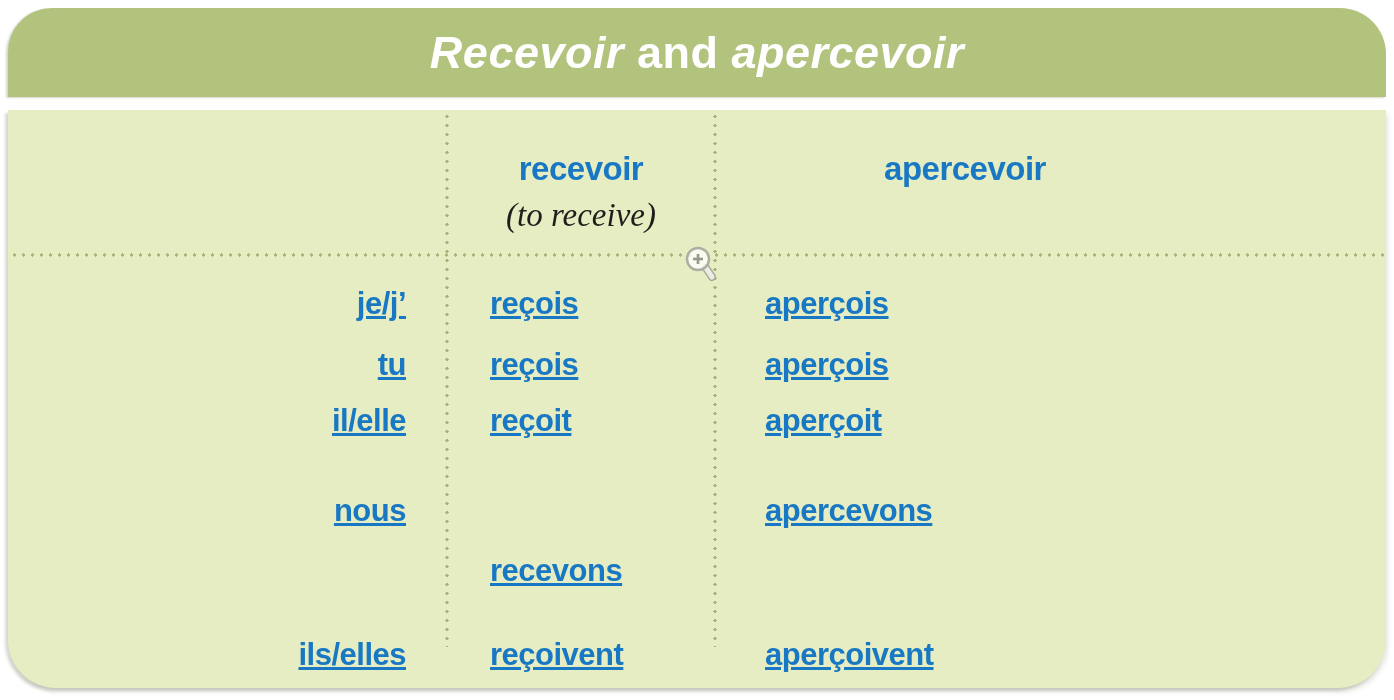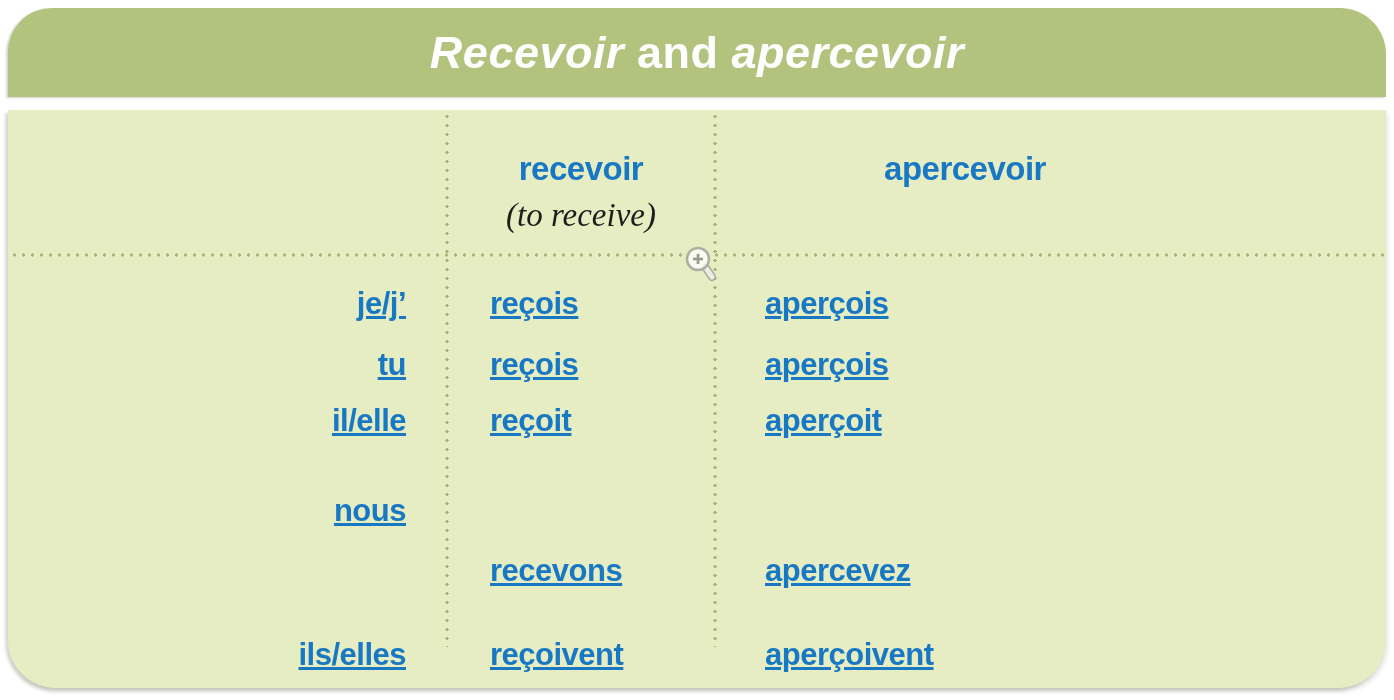--- a/index.html
+++ b/index.html
@@ -156,24 +156,24 @@
       <span class="cell cell-v1">reçois</span>
       <span class="cell cell-v2">aperçois</span>
     </div>
     <div class="row row-2">
       <span class="cell cell-pronoun">il/elle</span>
       <span class="cell cell-v1">reçoit</span>
       <span class="cell cell-v2">aperçoit</span>
     </div>
     <div class="row row-3">
       <span class="cell cell-pronoun">nous</span>
+      <span class="cell cell-v2">apercevons</span>
     </div>
     <div class="row row-4">
       <span class="cell cell-v1">recevons</span>
-      <span class="cell cell-v2">apercevez</span>
     </div>
     <div class="row row-5">
       <span class="cell cell-pronoun">ils/elles</span>
       <span class="cell cell-v2">aperçoivent</span>
       <span class="cell cell-v1">reçoivent</span>
     </div>
   </div>
 
   <div class="zoom-cursor">
     <svg width="36" height="40" viewBox="0 0 36 40" xmlns="http://www.w3.org/2000/svg">

